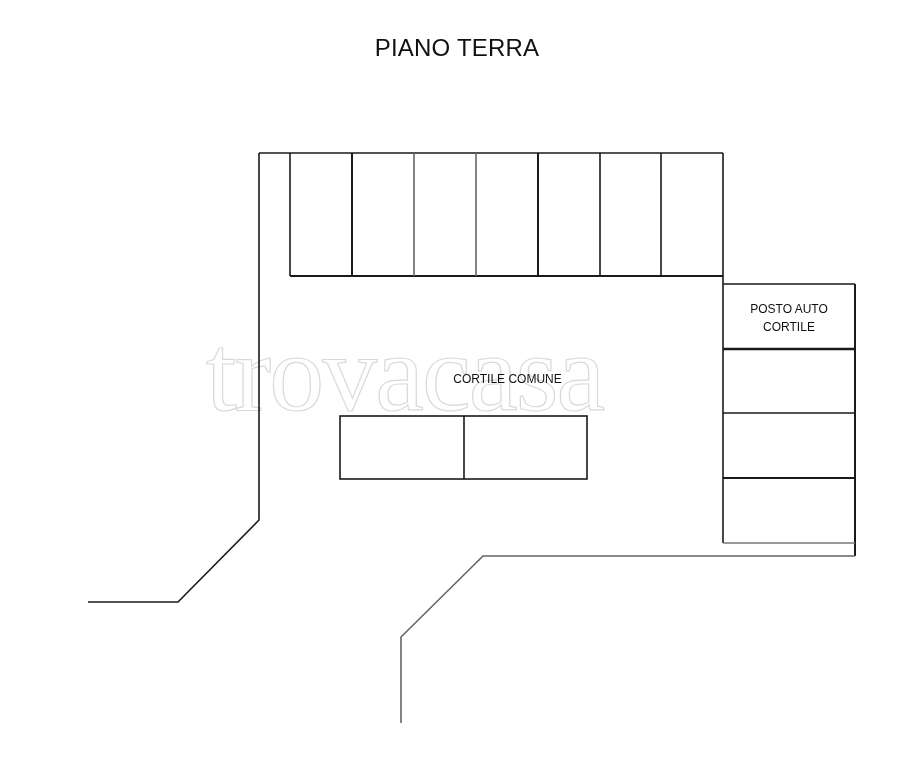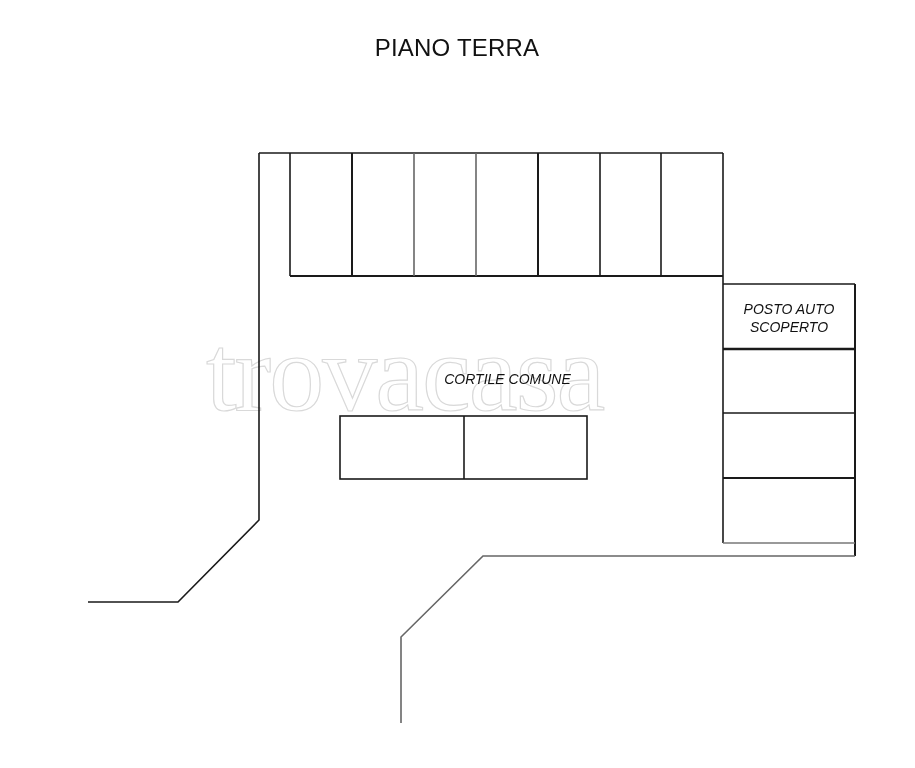--- a/index.html
+++ b/index.html
@@ -1,21 +1,21 @@
 <!DOCTYPE html>
 <html><head>
   <meta charset="utf-8">
   <style>
     html, body { margin: 0; padding: 0; background: #ffffff; }
     body { width: 915px; height: 768px; position: relative; overflow: hidden;
            font-family: "Liberation Sans", "DejaVu Sans", sans-serif; }
     .title { position: absolute; left: 0; width: 1000px; top: 34px; text-align: center;
              font-size: 24px; color: #111; letter-spacing: 0.2px; }
     svg.plan { position: absolute; left: 0; top: 0; }
-    .label { position: absolute; font-size: 14px; color: #111; text-align: center; line-height: 18px; font-style: italic; }
+    .label { position: absolute; font-size: 12px; color: #111; text-align: center; line-height: 18px; }
     .lbl-cortile { left: 430px; top: 370px; width: 155px; }
     .lbl-posto { left: 725px; top: 300px; width: 128px; }
     .watermark { position: absolute; left: 206px; top: 318px; font-size: 110px; color: transparent;
                  -webkit-text-stroke: 1.2px #d9d9d9; letter-spacing: -2px; line-height: 1;
                  font-family: Liberation Serif, serif; font-weight: 300; }
   </style>
 </head>
 <body>
 
 <div class="watermark">trovacasa</div>
@@ -55,14 +55,14 @@
     <g>
       <rect x="340" y="416" width="247" height="63"></rect>
       <line x1="464" y1="416" x2="464" y2="479"></line>
     </g>
   </g>
 </svg>
 
 <div class="label lbl-cortile">CORTILE COMUNE</div>
 <div class="label lbl-posto">
   <div>POSTO AUTO</div>
-  <div>SCOPERTO</div>
+  <div>CORTILE</div>
 </div>
 
 </body></html>

